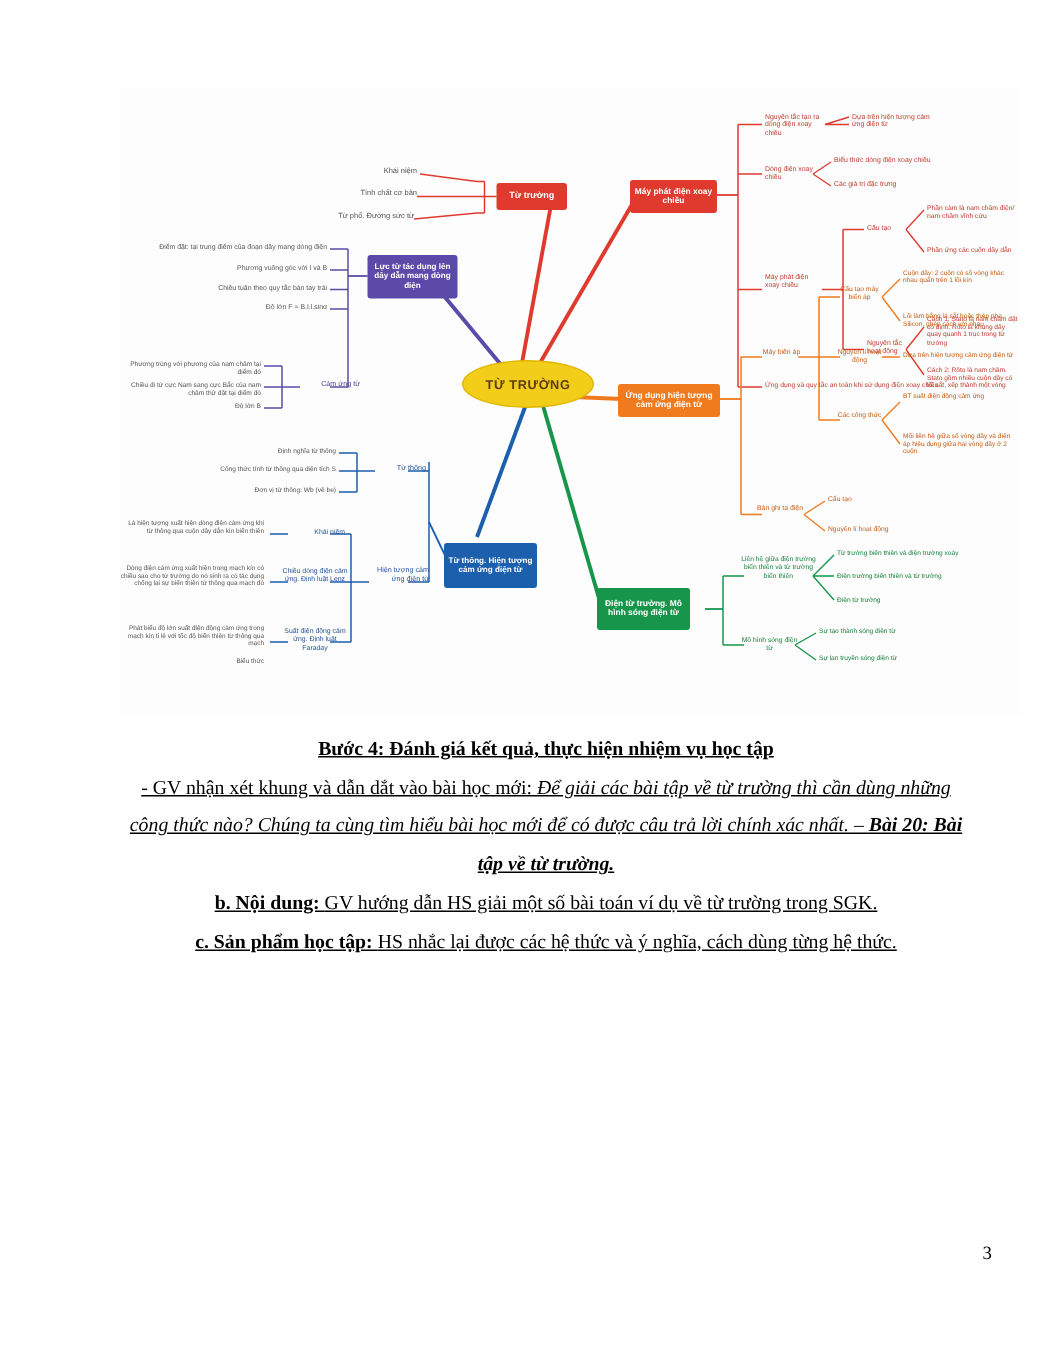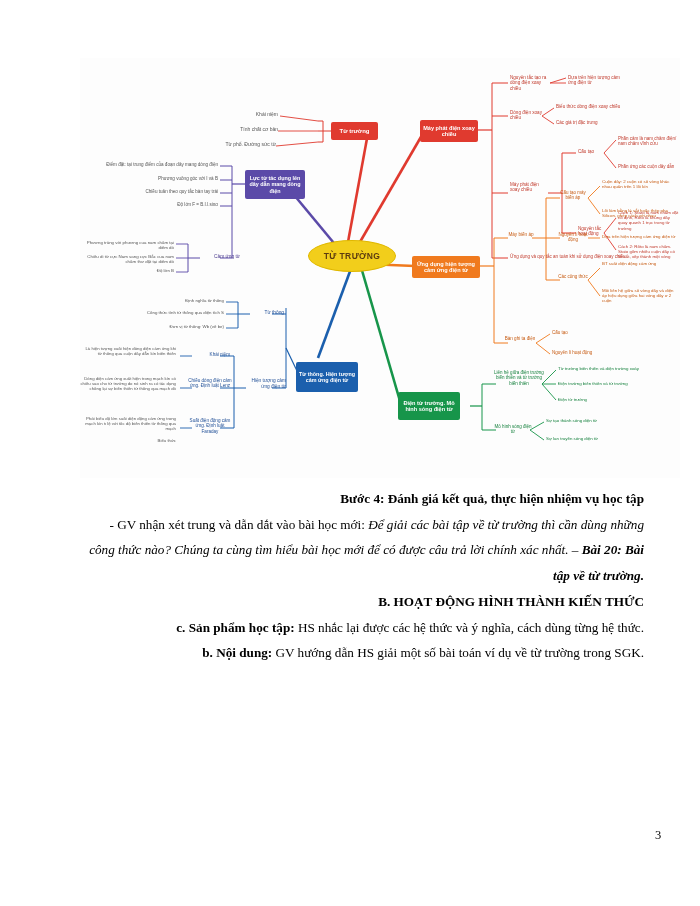--- a/index.html
+++ b/index.html
@@ -39,21 +39,21 @@
   .lbl.orange{color:#c75b12;}
   .lbl.green{color:#15803d;}
   .lbl.blue{color:#1f4e96;}
   .lbl.purple{color:#4b3b8f;}
   .lbl.gray{color:#555;}
   .r{text-align:right;}
   .c{text-align:center;}
 
   
   .doc{position:absolute;left:84px;top:486px;width:560px;}
-  .para{font-size:13.2px;line-height:1.95;margin:0;text-align:right;}
+  .para{font-size:13.2px;line-height:1.95;margin:0;text-align:center;text-decoration:underline;}
   .b{font-weight:bold;}
   .i{font-style:italic;margin-top:36px;}
   .bi{font-weight:bold;font-style:italic;}
 
   table.act{
     position:absolute;left:85px;top:778px;width:554px;
     border-collapse:collapse;
   }
   table.act th{
     border:1.4px solid #000;height:32px;
@@ -215,28 +215,27 @@
     <div class="lbl green c" style="left:414px;top:366px;width:38px;font-size:4.5px;">Mô hình sóng điện từ</div>
     <div class="lbl green" style="left:466px;top:360px;width:74px;font-size:4.4px;">Sự tạo thành sóng điện từ</div>
     <div class="lbl green" style="left:466px;top:378px;width:74px;font-size:4.4px;">Sự lan truyền sóng điện từ</div>
 
   </div>
 
   <div class="doc">
 
     <p class="para b">Bước 4: Đánh giá kết quả, thực hiện nhiệm vụ học tập</p>
 
-    <p class="para"><span>- GV nhận xét trung và dẫn dắt vào bài học mới: </span><span class="i">Để giải các bài tập về từ trường thì cần dùng những công thức nào? Chúng ta cùng tìm hiểu bài học mới để có được câu trả lời chính xác nhất. – </span><span class="bi">Bài 20: Bài tập về từ trường.</span></p>
-
-    <p class="para b">B. HOẠT ĐỘNG HÌNH THÀNH KIẾN THỨC</p>
-
-
+    <p class="para"><span>- GV nhận xét khung và dẫn dắt vào bài học mới: </span><span class="i">Để giải các bài tập về từ trường thì cần dùng những công thức nào? Chúng ta cùng tìm hiểu bài học mới để có được câu trả lời chính xác nhất. – </span><span class="bi">Bài 20: Bài tập về từ trường.</span></p>
+
+
+
+
+    <p class="para"><span class="b">b. Nội dung: </span><span>GV hướng dẫn HS giải một số bài toán ví dụ về từ trường trong SGK.</span></p>
 
     <p class="para"><span class="b">c. Sản phẩm học tập: </span><span>HS nhắc lại được các hệ thức và ý nghĩa, cách dùng từng hệ thức.</span></p>
 
-    <p class="para"><span class="b">b. Nội dung: </span><span>GV hướng dẫn HS giải một số bài toán ví dụ về từ trường trong SGK.</span></p>
-
   </div>
 
 
   <div class="pagenum">3</div>
 
 </div>
 
 </body></html>

